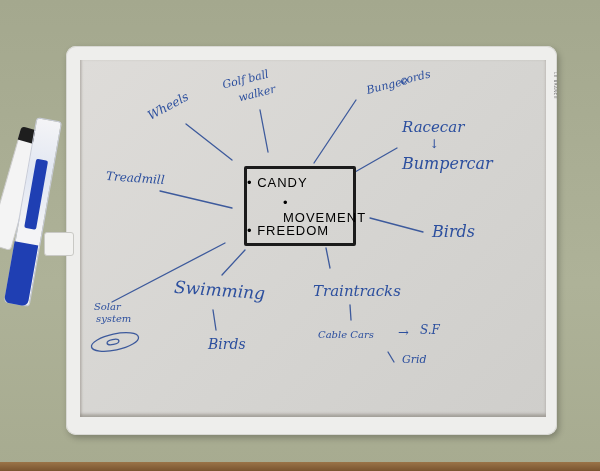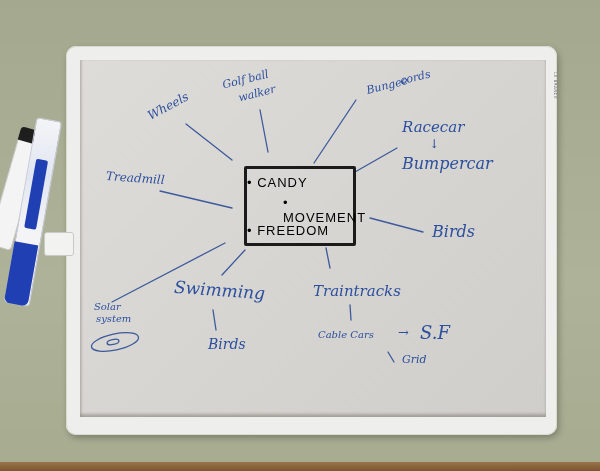--- a/index.html
+++ b/index.html
@@ -75,21 +75,21 @@
 <div class="hw" style="left:402px;top:156px;font-size:16px;">Bumpercar</div>
 <div class="hw" style="left:106px;top:172px;font-size:12px;transform:rotate(4deg);">Treadmill</div>
 <div class="hw" style="left:432px;top:224px;font-size:16px;">Birds</div>
 <div class="hw" style="left:94px;top:302px;font-size:10px;text-align:center;">Solar</div>
 <div class="hw" style="left:96px;top:314px;font-size:10px;">system</div>
 <div class="hw" style="left:174px;top:282px;font-size:17px;transform:rotate(4deg);">Swimming</div>
 <div class="hw" style="left:208px;top:337px;font-size:14px;">Birds</div>
 <div class="hw" style="left:313px;top:284px;font-size:15px;">Traintracks</div>
 <div class="hw" style="left:318px;top:330px;font-size:10px;">Cable Cars</div>
 <div class="hw" style="left:398px;top:326px;font-size:13px;">→</div>
-<div class="hw" style="left:420px;top:324px;font-size:18px;">S.F</div>
+<div class="hw" style="left:420px;top:324px;font-size:12px;">S.F</div>
 <div class="hw" style="left:402px;top:354px;font-size:11px;">Grid</div>
 
 <div class="marker" style="left:4px;top:128px;width:22px;height:120px;background:#f4f4f4;transform:rotate(16deg);border:1px solid #ccc;">
   <div style="position:absolute;left:-1px;top:-2px;width:22px;height:14px;background:#1e1e1e;border-radius:4px 4px 0 0;"></div>
 </div>
 <div class="marker" style="left:20px;top:118px;width:24px;height:186px;background:linear-gradient(180deg,#f4f4f6 0%,#e0e6f2 30%,#f4f4f6 60%);transform:rotate(10deg);border:1px solid #c8ccd8;">
   <div style="position:absolute;left:6px;top:40px;width:12px;height:70px;background:#1f3fb3;border-radius:2px;"></div>
   <div style="position:absolute;left:-1px;bottom:-1px;width:24px;height:62px;background:#1f3fb3;border-radius:0 0 6px 6px;"></div>
 </div>
 

